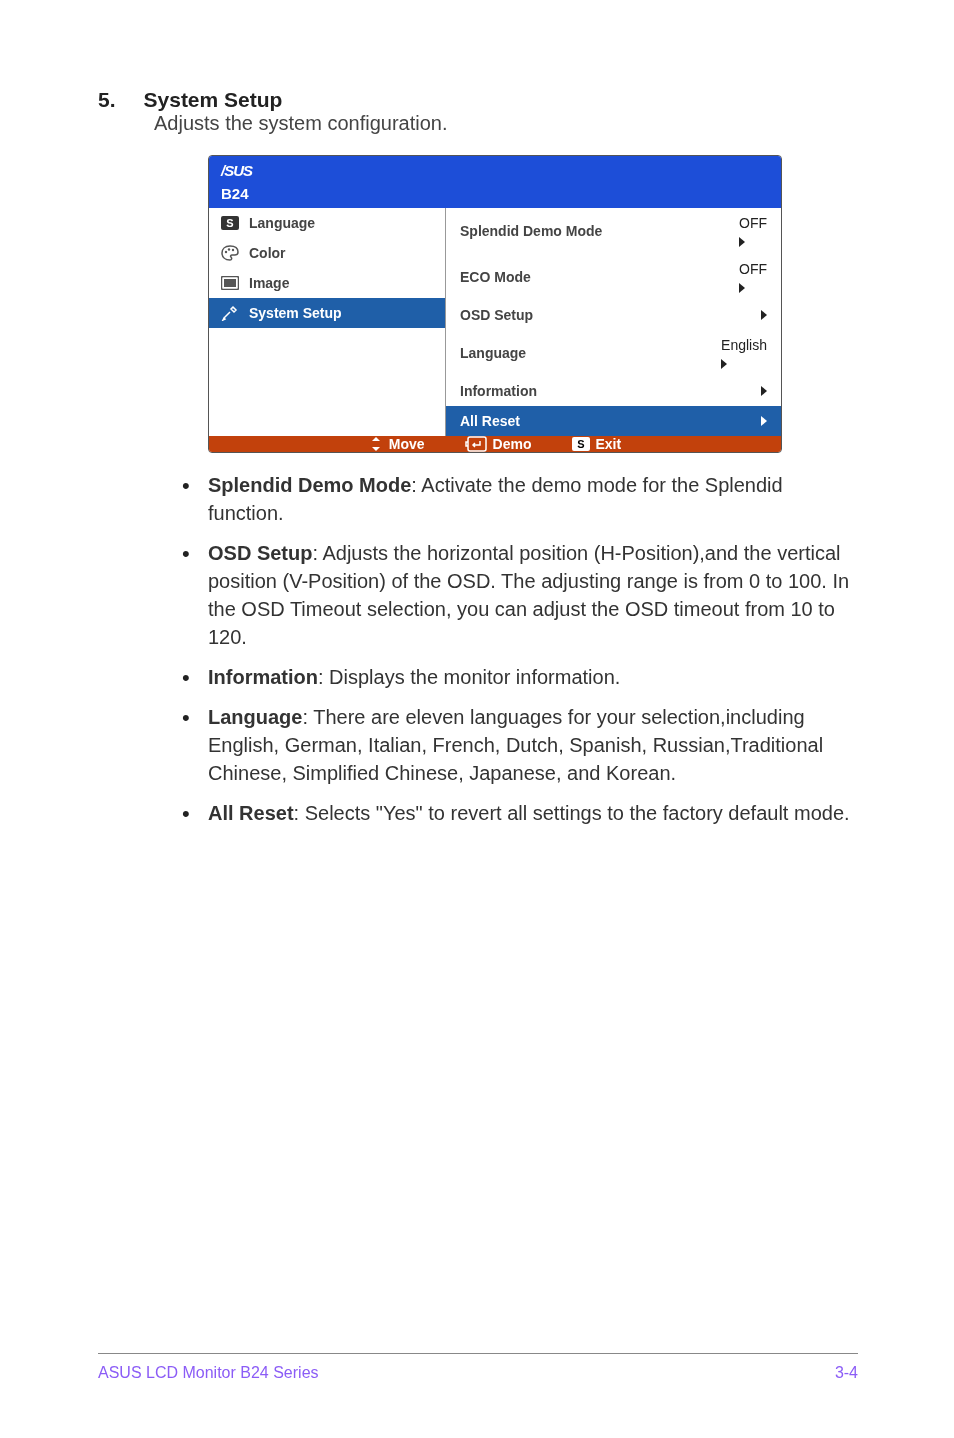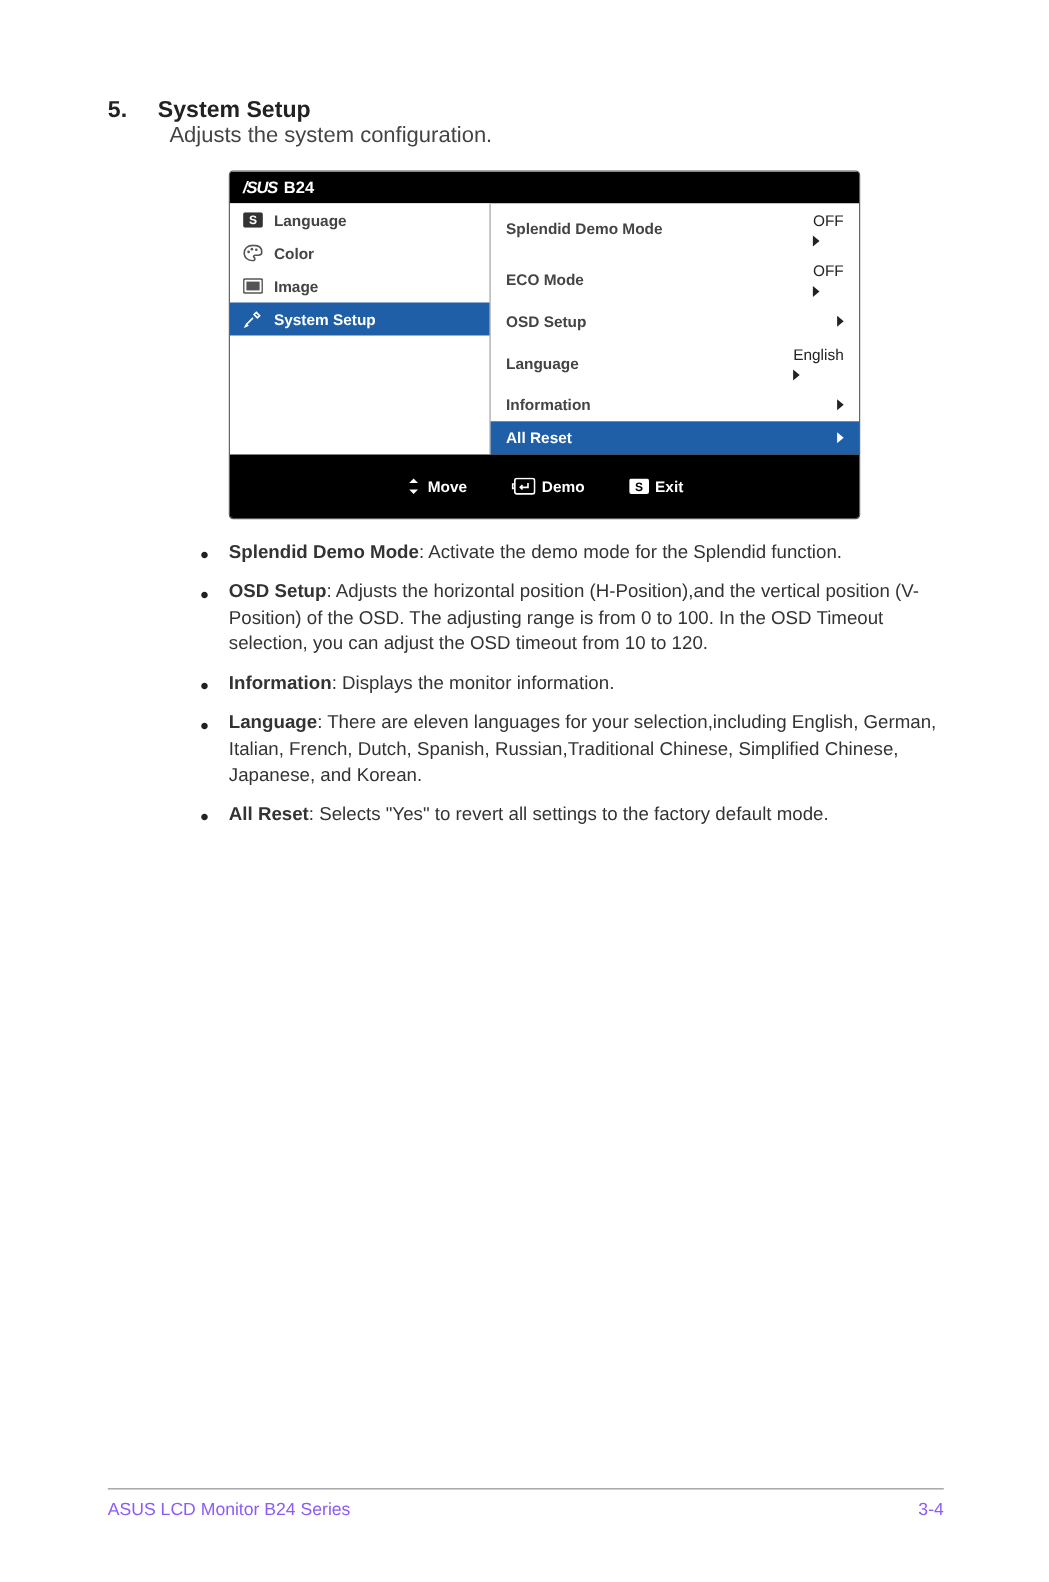--- a/index.html
+++ b/index.html
@@ -38,28 +38,29 @@
   
   .osd-wrap {
     margin: 20px 0 18px 110px;
     width: 572px;
     border: 1px solid #555;
     border-radius: 4px;
     overflow: hidden;
     font-family: "Segoe UI", Arial, sans-serif;
   }
   .osd-title {
-    background: #000000;
+    background: #1d4ed8;
     color: #fff;
     font-size: 15px;
     font-weight: bold;
     padding: 6px 12px;
     display: flex;
     align-items: flex-start;
     gap: 6px;
+    flex-direction: column;
   }
   .asus-logo {
     font-family: Arial, sans-serif;
     font-weight: bold;
     letter-spacing: -1px;
     font-style: italic;
   }
   .osd-body {
     display: flex;
     background: #fff;
@@ -110,43 +111,43 @@
   }
   .osd-ritem.sel .arrow-r { border-left-color: #fff; }
   .osd-ritem.sel .val { color: #fff; }
   .arrow-r {
     width: 0; height: 0;
     border-top: 5px solid transparent;
     border-bottom: 5px solid transparent;
     border-left: 6px solid #222;
   }
   .osd-footer {
-    background: #000000;
+    background: #c2410c;
     color: #fff;
     font-size: 14px;
     font-weight: bold;
     display: flex;
     align-items: center;
     justify-content: center;
     gap: 40px;
-    padding: 21px 10px;
+    padding: 0 10px;
   }
   .fitem { display: flex; align-items: center; gap: 6px; }
 
   
   ul.notes {
     margin: 8px 0 0 84px;
     padding: 0;
     list-style: none;
   }
   ul.notes > li {
     position: relative;
     padding-left: 26px;
     margin-bottom: 12px;
-    font-size: 17px;
+    font-size: 20px;
     line-height: 1.4;
     color: #333;
   }
   ul.notes > li::before {
     content: "•";
     position: absolute;
     left: 0;
     top: 0;
     font-size: 22px;
     color: #222;

